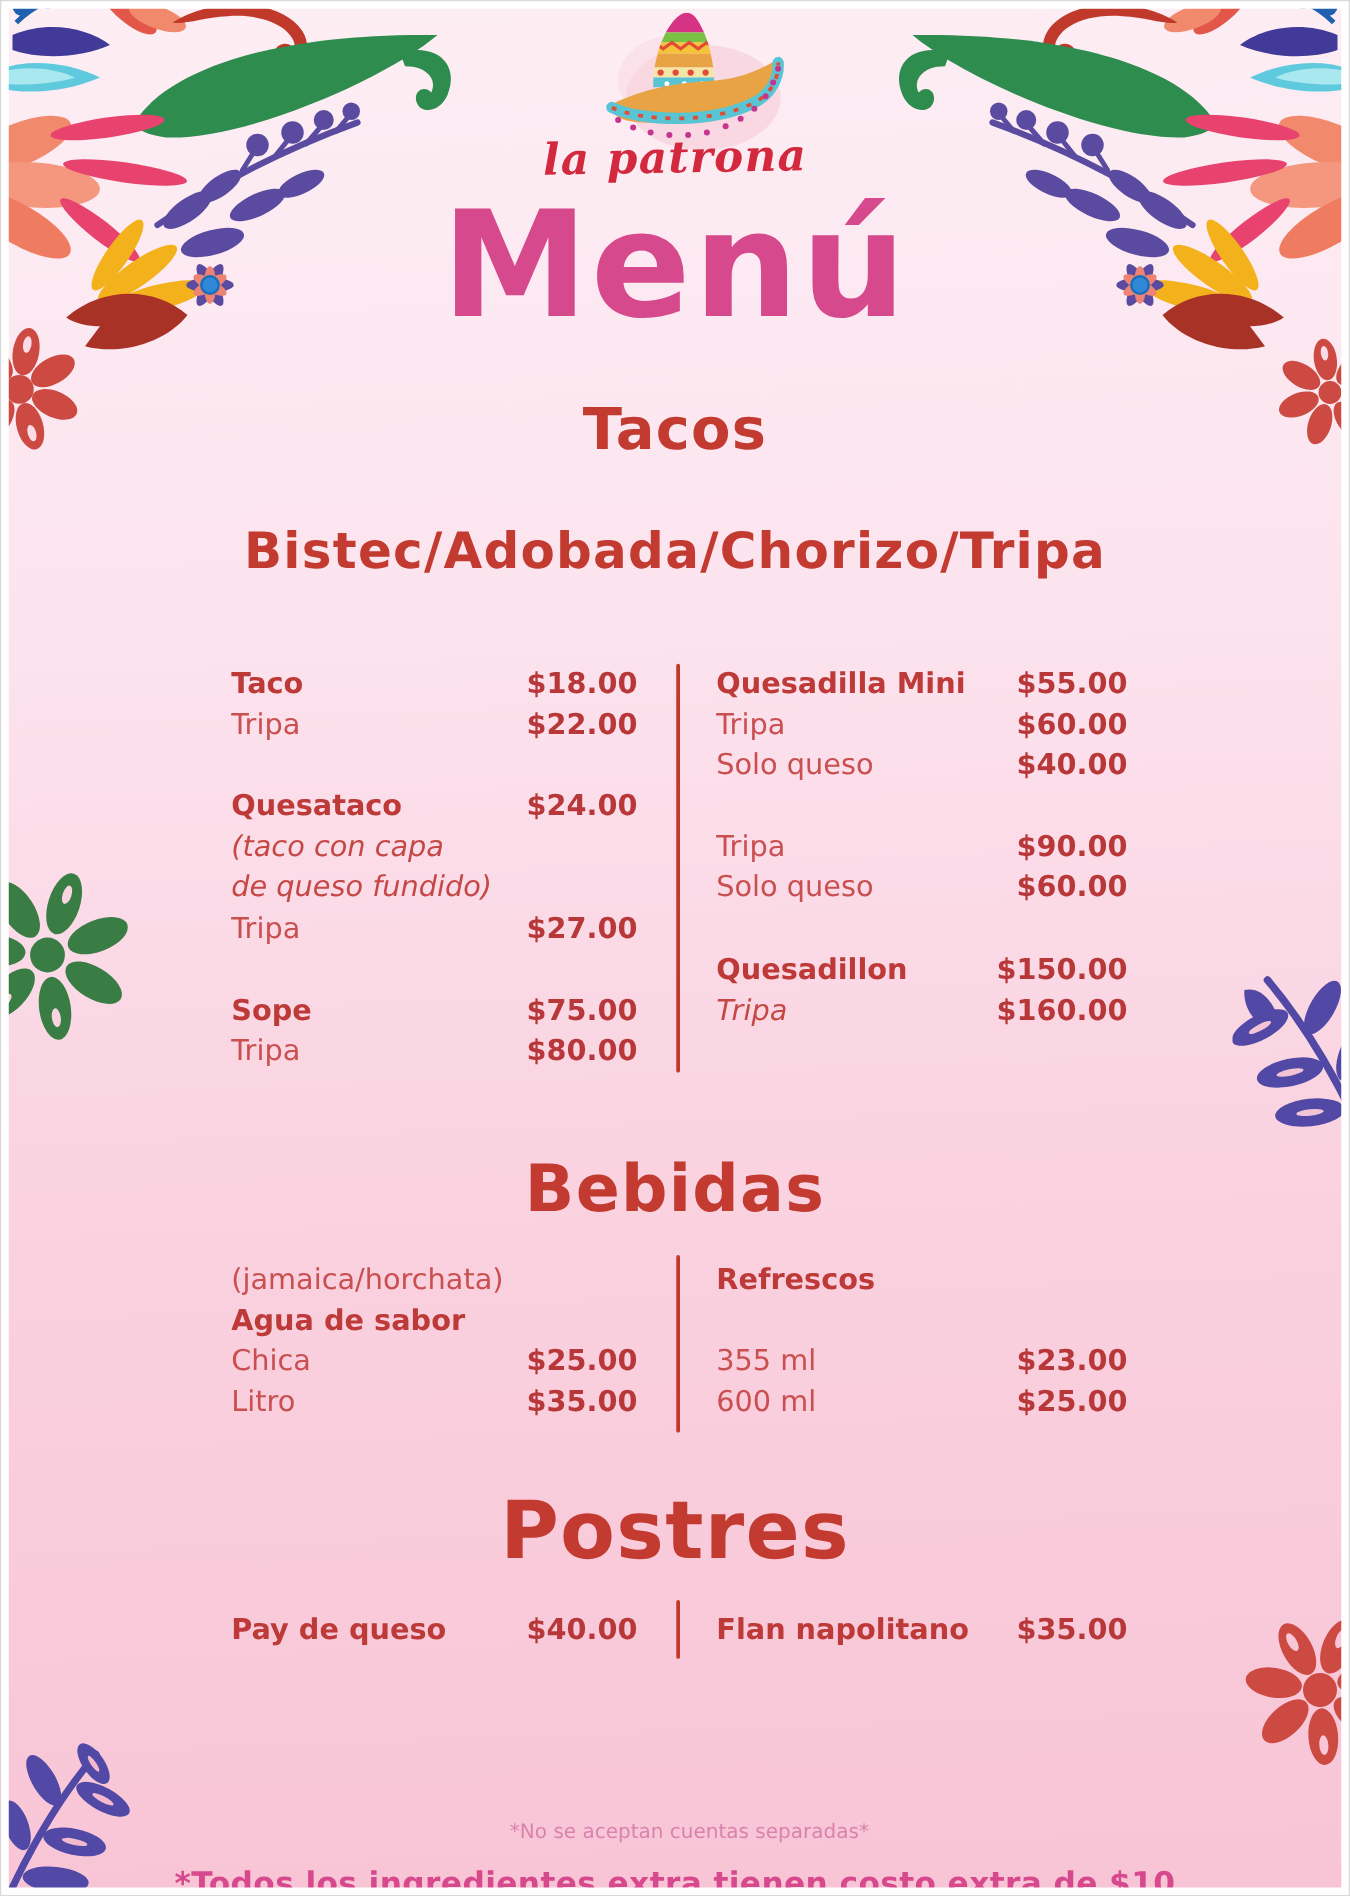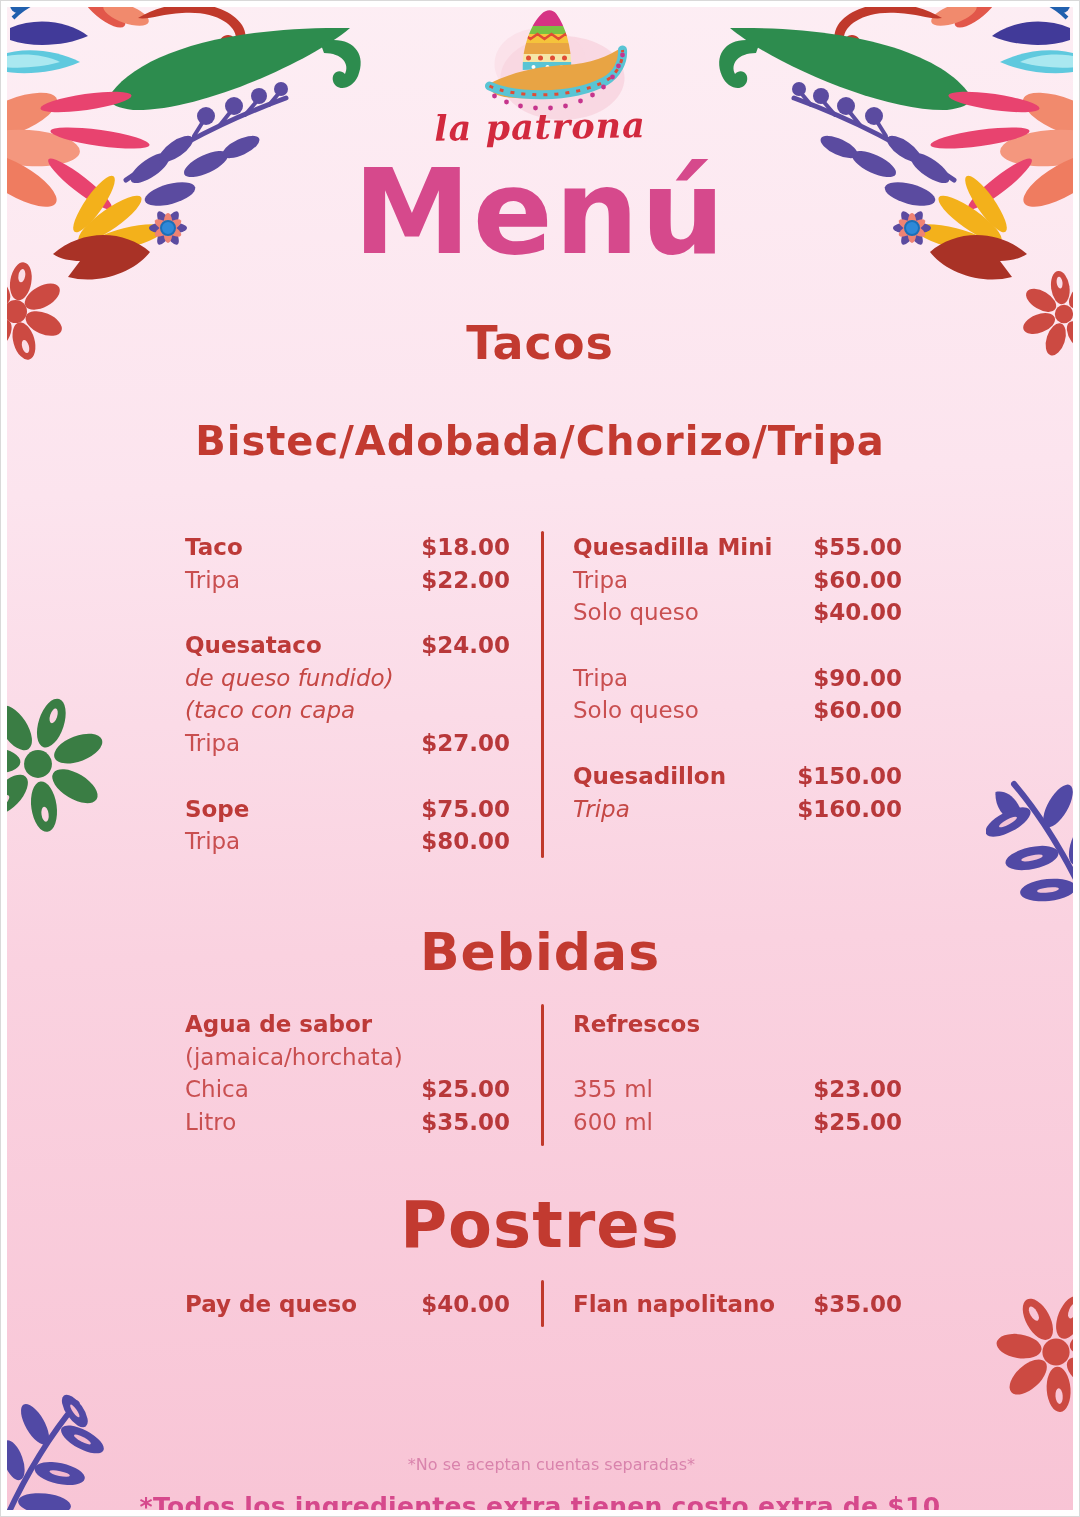--- a/index.html
+++ b/index.html
@@ -336,25 +336,25 @@
         </div>
         <div class="mrow s-spacer">
           <span class="mlabel"></span>
           <span class="mprice"></span>
         </div>
         <div class="mrow s-bold">
           <span class="mlabel">Quesataco</span>
           <span class="mprice">$24.00</span>
         </div>
         <div class="mrow s-ital">
+          <span class="mlabel">(taco con capa</span>
+          <span class="mprice"></span>
+        </div>
+        <div class="mrow s-ital">
           <span class="mlabel">de queso fundido)</span>
-          <span class="mprice"></span>
-        </div>
-        <div class="mrow s-ital">
-          <span class="mlabel">(taco con capa</span>
           <span class="mprice"></span>
         </div>
         <div class="mrow s-reg">
           <span class="mlabel">Tripa</span>
           <span class="mprice">$27.00</span>
         </div>
         <div class="mrow s-spacer">
           <span class="mlabel"></span>
           <span class="mprice"></span>
         </div>
@@ -404,26 +404,26 @@
           <span class="mlabel">Tripa</span>
           <span class="mprice">$160.00</span>
         </div>
       </div>
   </div>
 
   <div class="abs sec-title t-bebidas">Bebidas</div>
   <div class="mgrid g-bebidas">
     <div class="vdivider"></div>
     <div class="mcol col-left">
+        <div class="mrow s-reg">
+          <span class="mlabel">(jamaica/horchata)</span>
+          <span class="mprice"></span>
+        </div>
         <div class="mrow s-bold">
           <span class="mlabel">Agua de sabor</span>
-          <span class="mprice"></span>
-        </div>
-        <div class="mrow s-reg">
-          <span class="mlabel">(jamaica/horchata)</span>
           <span class="mprice"></span>
         </div>
         <div class="mrow s-reg">
           <span class="mlabel">Chica</span>
           <span class="mprice">$25.00</span>
         </div>
         <div class="mrow s-reg">
           <span class="mlabel">Litro</span>
           <span class="mprice">$35.00</span>
         </div>

